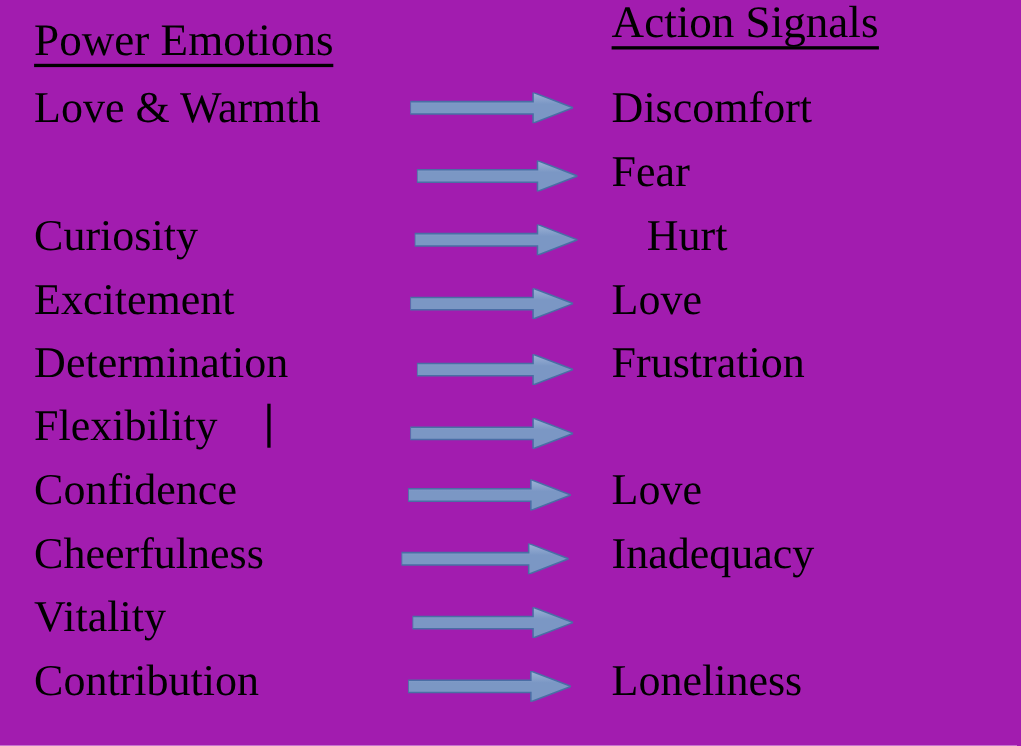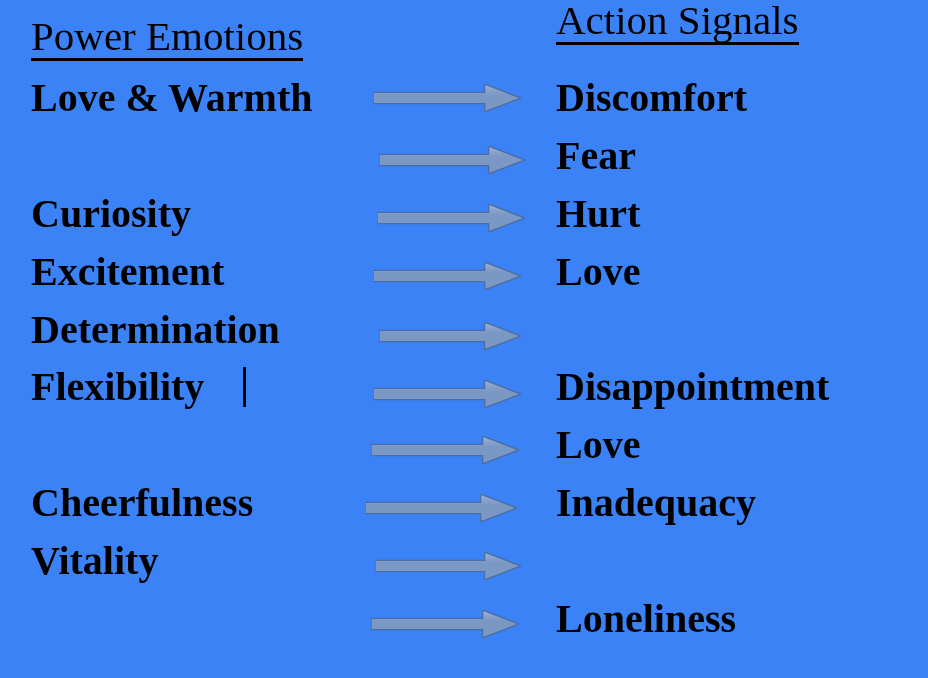--- a/index.html
+++ b/index.html
@@ -14,21 +14,21 @@
     overflow: hidden;
     font-family: "Liberation Serif", "DejaVu Serif", serif;
     color: #000000;
     position: relative;
   }
 
   #slide {
     position: relative;
     width: 928px;
     height: 678px;
-    background: #3b82f6;
+    background: #a21caf;
   }
 
   
   .heading {
     position: absolute;
     font-size: 41px;
     line-height: 1;
     white-space: nowrap;
     color: #000000;
   }
@@ -40,21 +40,20 @@
   #heading-left  { left: 31px;  top: 16px; }
   #heading-right { left: 556px; top: 0; }
 
   
   .row-label {
     position: absolute;
     font-size: 40px;
     line-height: 1;
     white-space: nowrap;
     color: #000000;
-    font-weight: bold;
   }
   .col-left  { left: 31px;  }
   .col-right { left: 556px; }
 
   
   #text-caret {
     position: absolute;
     left: 243px;
     top: 367px;
     width: 3px;
@@ -80,30 +79,32 @@
 
   <div class="heading" id="heading-right">
     <span class="heading-text">Action Signals</span>
   </div>
 
   <div class="row-label col-left" style="top:78px;">Love &amp; Warmth</div>
   <div class="row-label col-left" style="top:194px;">Curiosity</div>
   <div class="row-label col-left" style="top:252px;">Excitement</div>
   <div class="row-label col-left" style="top:310px;">Determination</div>
   <div class="row-label col-left" style="top:367px;">Flexibility</div>
+  <div class="row-label col-left" style="top:425px;">Confidence</div>
   <div class="row-label col-left" style="top:483px;">Cheerfulness</div>
   <div class="row-label col-left" style="top:541px;">Vitality</div>
+  <div class="row-label col-left" style="top:599px;">Contribution</div>
 
   <div id="text-caret"></div>
 
   <div class="row-label col-right" style="top:78px;">Discomfort</div>
   <div class="row-label col-right" style="top:136px;">Fear</div>
-  <div class="row-label col-right" style="top:194px;">Hurt</div>
+  <div class="row-label col-right" style="top:194px;margin-left:32px;">Hurt</div>
   <div class="row-label col-right" style="top:252px;">Love</div>
-  <div class="row-label col-right" style="top:367px;">Disappointment</div>
+  <div class="row-label col-right" style="top:310px;">Frustration</div>
   <div class="row-label col-right" style="top:425px;">Love</div>
   <div class="row-label col-right" style="top:483px;">Inadequacy</div>
   <div class="row-label col-right" style="top:599px;">Loneliness</div>
 
   <div class="arrow" style="left:373px; top:84px;  width:148px; height:28px;">
       <svg width="148" height="28" viewBox="0 0 148 28">
         <defs>
           <linearGradient id="arrGrad0" x1="0" y1="0" x2="0" y2="1">
             <stop offset="0%" stop-color="#9db3d6"></stop>
             <stop offset="38%" stop-color="#7b97c4"></stop>

